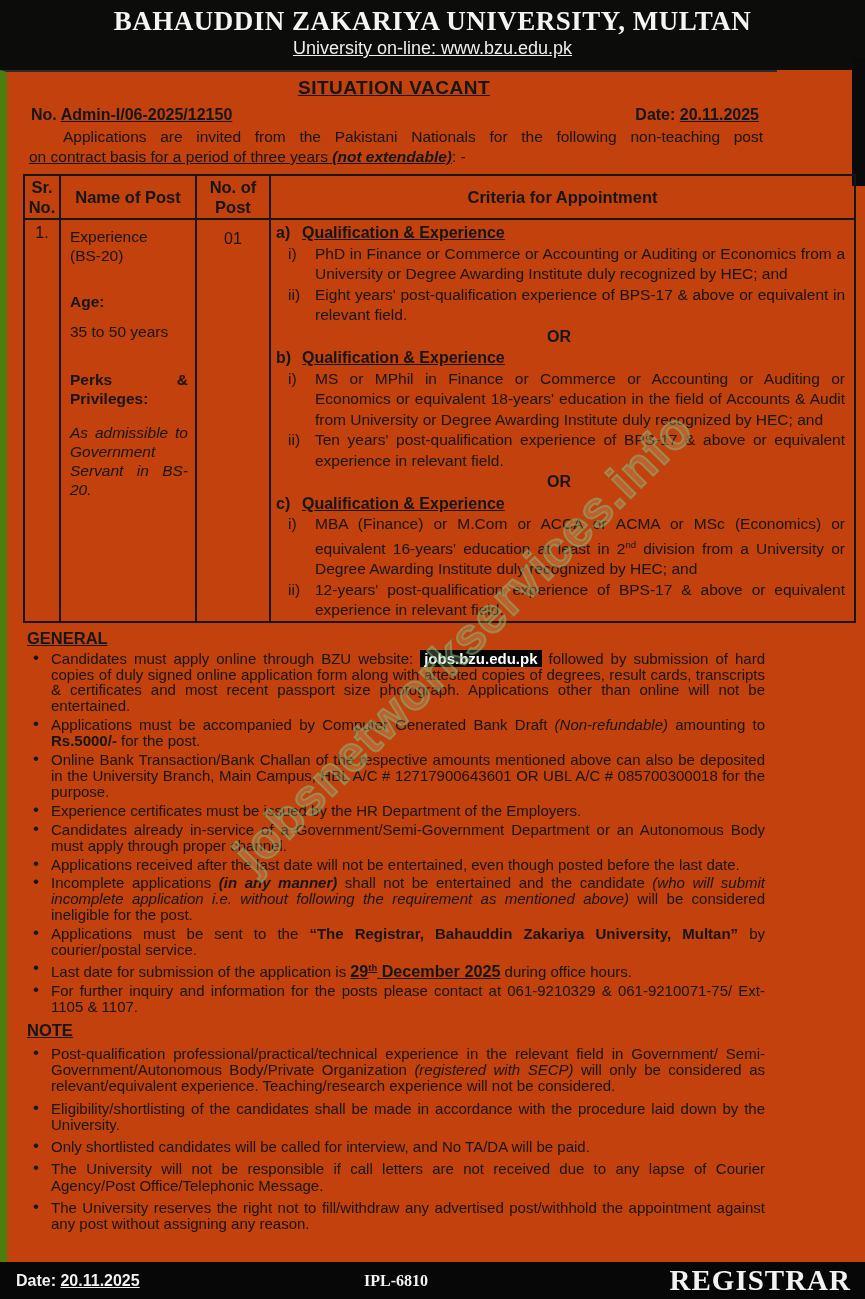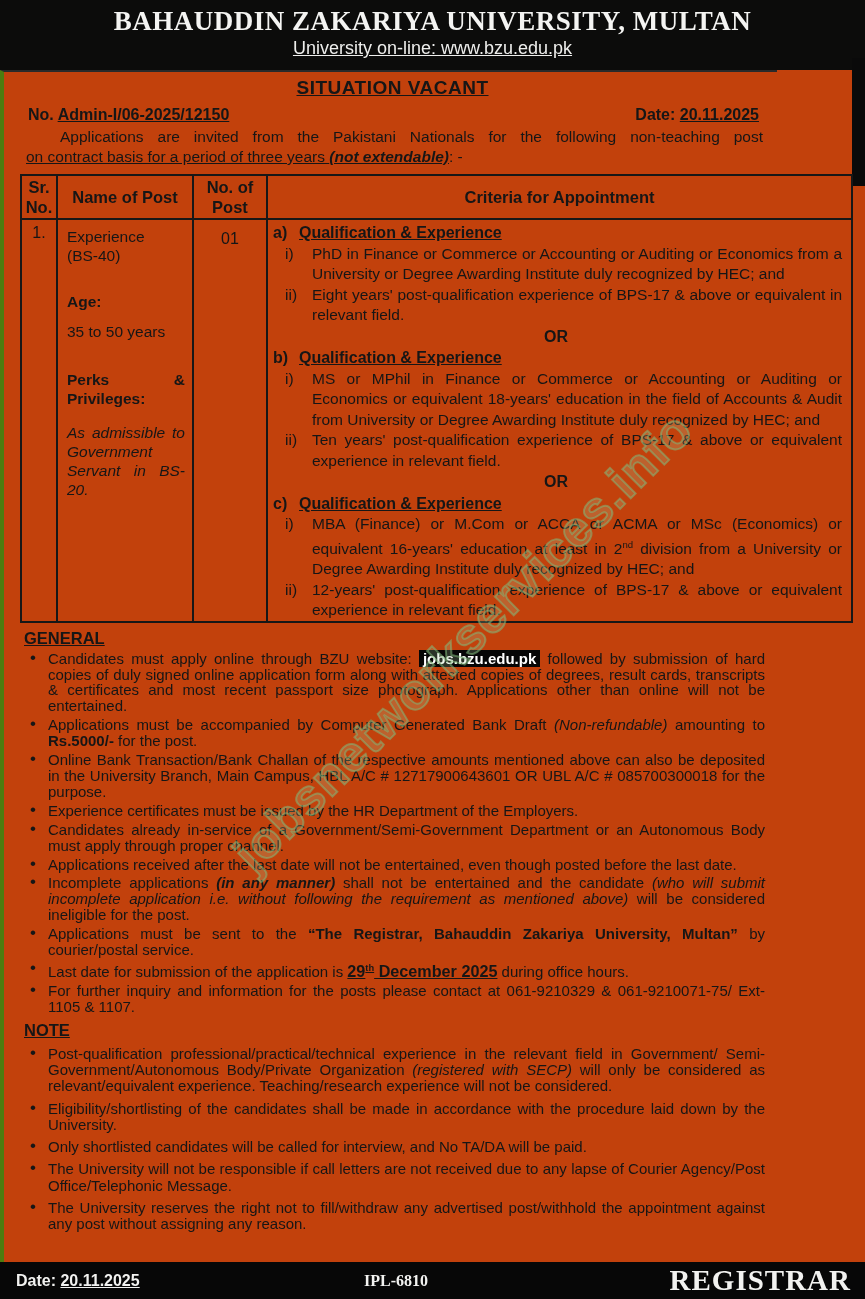--- a/index.html
+++ b/index.html
@@ -7,21 +7,21 @@
         font-family:"Liberation Sans","DejaVu Sans",sans-serif;color:#161616;}
   
   .band{position:absolute;top:0;left:0;width:865px;height:70px;background:#0c0c0b;text-align:center;}
   .uni{font-family:"Liberation Serif","DejaVu Serif",serif;font-weight:bold;font-size:27px;
        color:#f4f4f2;padding-top:6px;letter-spacing:.5px;}
   .online{font-size:18px;color:#eeeeec;text-decoration:underline;margin-top:1px;}
   
   .edge-strip{position:absolute;right:0;top:58px;width:13px;height:128px;background:#0a0a0a;}
   
   .sheet{position:absolute;top:70px;left:0;width:777px;height:1192px;box-sizing:border-box;
-         border-left:4px solid #4d7c0f;border-top:2px solid #2a2a2a;padding:0 10px 0 14px;}
+         border-left:7px solid #4d7c0f;border-top:2px solid #2a2a2a;padding:0 10px 0 14px;}
   .vacant{text-align:center;font-weight:bold;font-size:19px;text-decoration:underline;
           letter-spacing:.5px;margin-top:5px;}
   .refrow{display:flex;justify-content:space-between;margin:7px 8px 0 10px;font-size:16px;}
   .refno,.fdate-lab{font-weight:bold;}
   .refval,.dateval{font-weight:bold;text-decoration:underline;}
   .datebox{font-weight:bold;}
   .intro1{margin:3px 4px 0 8px;font-size:15.5px;line-height:20px;text-align:justify;
           text-align-last:justify;text-indent:34px;}
   .intro2{margin:0 4px 0 8px;font-size:15.5px;line-height:20px;}
   
@@ -108,21 +108,21 @@
           <th class="c-name">Name of Post</th>
           <th class="c-cnt">No. of Post</th>
           <th class="c-crit">Criteria for Appointment</th>
         </tr>
       </thead>
       <tbody>
         <tr>
           <td class="sr">1.</td>
           <td class="post" id="post-cell">
               <div class="pline" style="margin-top: 2px;">Experience</div>
-              <div class="pline" style="margin-top: 0px;">(BS-40)</div>
+              <div class="pline" style="margin-top: 0px;">(BS-20)</div>
               <div class="pline s-b" style="margin-top: 27px;">Age:</div>
               <div class="pline" style="margin-top: 11px;">35 to 50 years</div>
               <div class="pline s-b s-j" style="margin-top: 29px;">Perks &amp; Privileges:</div>
               <div class="pline s-j" style="margin-top: 15px; font-style: italic;">As admissible to Government Servant in BS-20.</div>
             </td>
           <td class="cnt">01</td>
           <td class="crit" id="crit-cell">
               <div class="ch"><span class="ch-lab">a)</span><span class="ch-title">Qualification &amp; Experience</span></div>
               <div class="ci"><span class="ci-num">i)</span><span>PhD in Finance or Commerce or Accounting or Auditing or Economics from a University or Degree Awarding Institute duly recognized by HEC; and</span></div>
               <div class="ci"><span class="ci-num">ii)</span><span>Eight years' post-qualification experience of BPS-17 &amp; above or equivalent in relevant field.</span></div>

